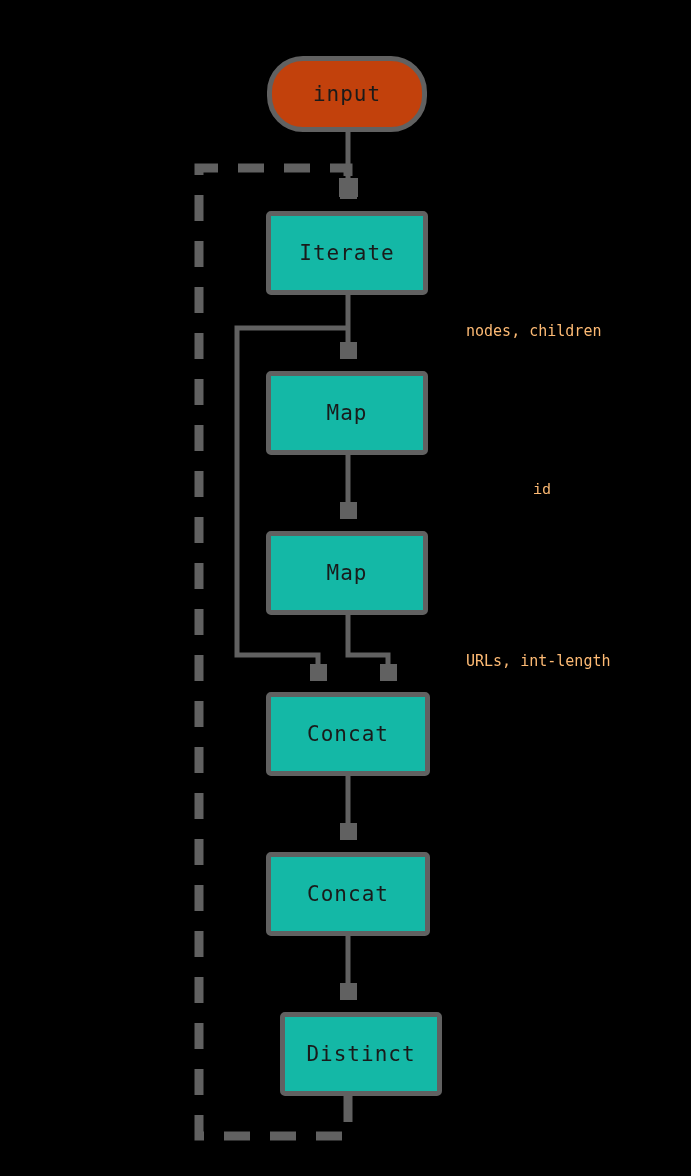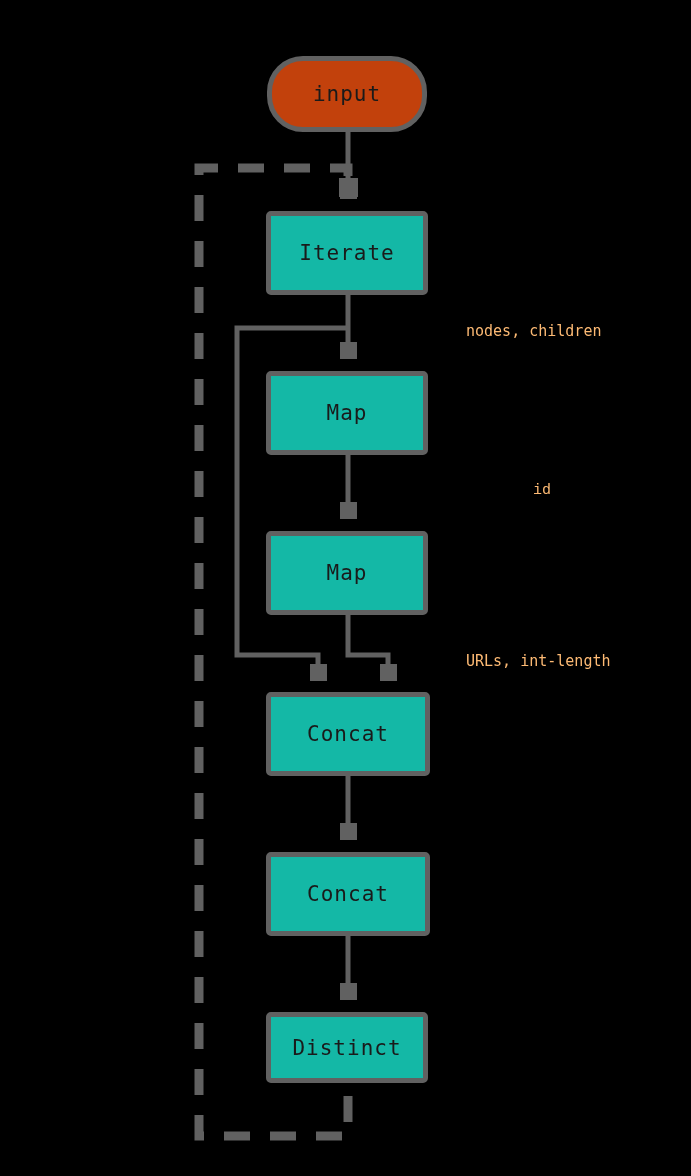--- a/index.html
+++ b/index.html
@@ -79,21 +79,21 @@
 </div>
 
 <div class="node" style="left:266px;top:692px;width:164px;height:84px;">
   <span>Concat</span>
 </div>
 
 <div class="node" style="left:266px;top:852px;width:164px;height:84px;">
   <span>Concat</span>
 </div>
 
-<div class="node" style="left:266px;top:1012px;width:162px;height:71px;">
+<div class="node" style="left:280px;top:1012px;width:162px;height:84px;">
   <span>Distinct</span>
 </div>
 
 <div class="edge-label" style="left:466px;top:322px;">nodes, children</div>
 
 <div class="edge-label" style="left:533px;top:482px;font-family:Liberation Mono, monospace;">id</div>
 
 <div class="edge-label" style="left:466px;top:652px;">URLs, int-length</div>
 
 </body></html>

